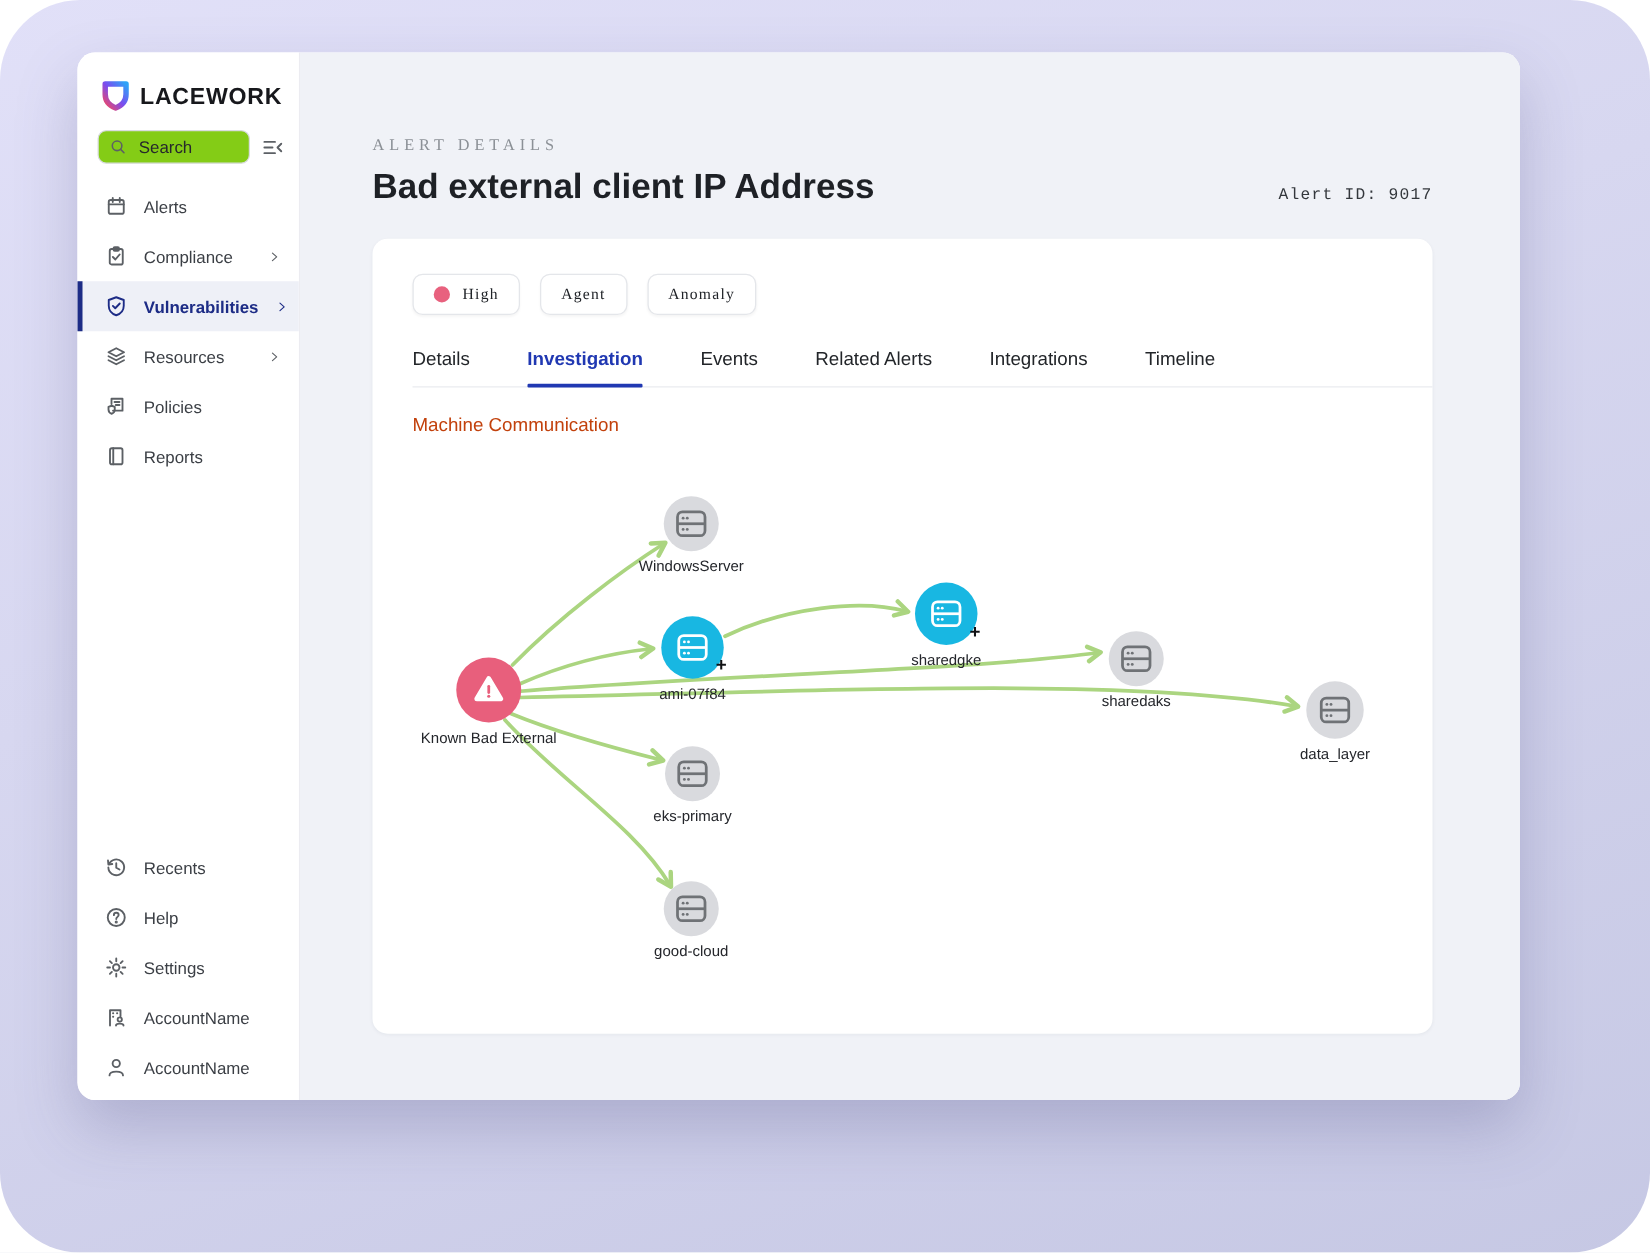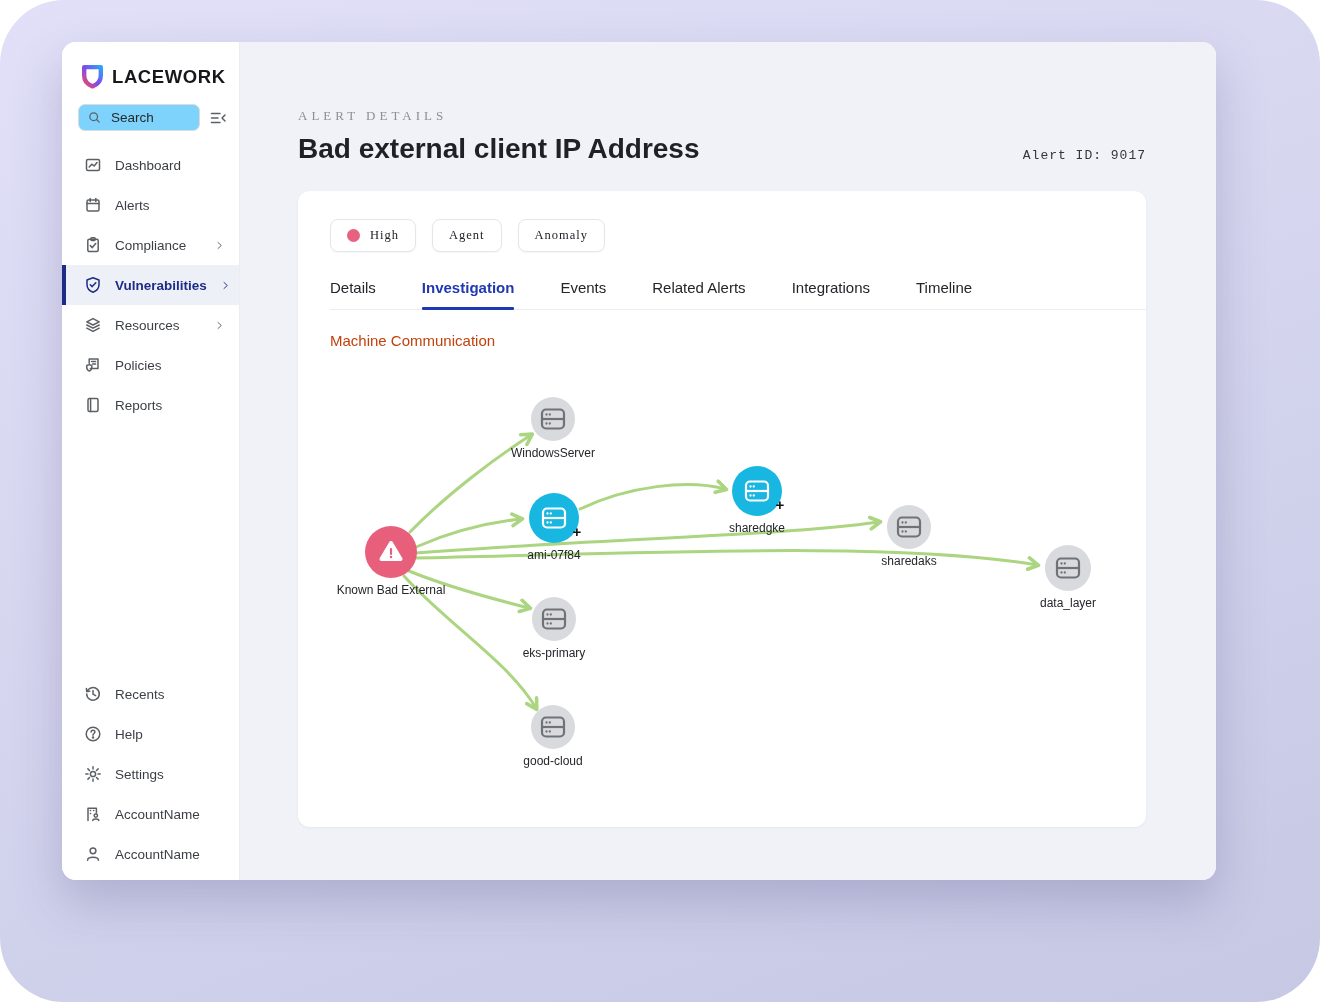--- a/index.html
+++ b/index.html
@@ -21,21 +21,21 @@
   .sidebar {
     width:178px; flex:none; background:#fff; border-right:1px solid #ececf1;
     border-radius:14px 0 0 14px; display:flex; flex-direction:column;
   }
   .logo-row { display:flex; align-items:center; gap:7px; padding:22px 0 0 18px; }
   .logo-shield { width:25px; height:25px; flex:none; }
   .logo-text { font-size:18.5px; font-weight:800; letter-spacing:.6px; color:#17181c; }
   .search-row { display:flex; align-items:center; gap:9px; padding:15px 12px 4px 16px; }
   .search-box {
     flex:1; display:flex; align-items:center; gap:7px; height:27px;
-    border:1px solid #d9dbdf; border-radius:7px; padding:0 8px; background:#7dd3fc;
+    border:1px solid #d9dbdf; border-radius:7px; padding:0 8px; background:#84cc16;
   }
   .search-box input {
     border:none; outline:none; width:68px; font-size:13.5px; background:transparent;
     font-family:"Liberation Sans",sans-serif; color:#202124;
   }
   .search-box input::placeholder { color:#26282c; opacity:1; }
   .icn { width:18px; height:18px; stroke:#5c6065; fill:none; stroke-width:1.5;
          stroke-linecap:round; stroke-linejoin:round; flex:none; }
   .icn-sm { width:15px; height:15px; }
   .nav { margin-top:10px; }
@@ -120,27 +120,20 @@
         <line x1="2.5" y1="4.5" x2="11" y2="4.5"></line>
           <line x1="2.5" y1="9" x2="9" y2="9"></line>
         <line x1="2.5" y1="13.5" x2="11" y2="13.5"></line>
           <polyline points="16,6 13,9 16,12"></polyline>
       </svg>
     </div>
 
     <div class="nav" id="nav-main">
         <div class="nav-item">
           <svg class="icn" viewBox="0 0 18 18">
-            <rect x="2.5" y="3.5" width="13" height="11" rx="1.5"></rect>
-            <polyline points="5.2,11 7.8,8.2 10.2,10 13,6.6"></polyline>
-          </svg>
-          <span>Dashboard</span>
-        </div>
-        <div class="nav-item">
-          <svg class="icn" viewBox="0 0 18 18">
             <rect x="3" y="4" width="12" height="11" rx="1.5"></rect>
             <line x1="6.2" y1="2.4" x2="6.2" y2="5.6"></line>
             <line x1="11.8" y1="2.4" x2="11.8" y2="5.6"></line>
             <line x1="3" y1="7.5" x2="15" y2="7.5"></line>
           </svg>
           <span>Alerts</span>
         </div>
         <div class="nav-item">
           <svg class="icn" viewBox="0 0 18 18">
             <rect x="3.8" y="3.2" width="10.4" height="12.4" rx="1.5"></rect>

